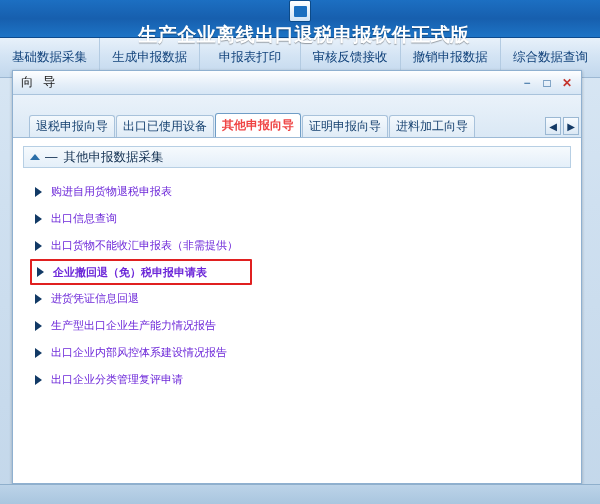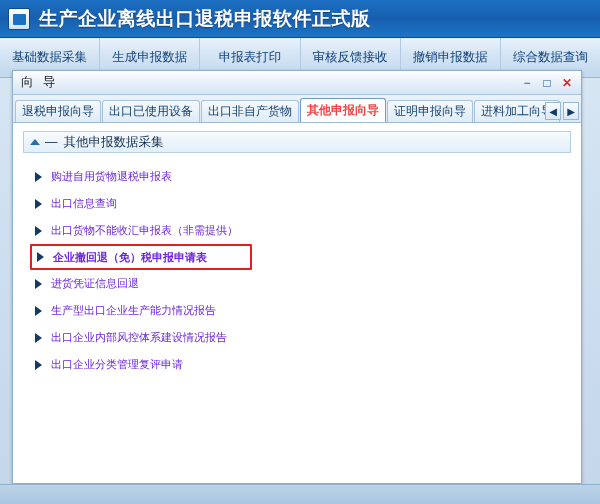--- a/index.html
+++ b/index.html
@@ -19,20 +19,21 @@
 
   
   .titlebar {
     position: relative;
     height: 38px;
     background: linear-gradient(180deg,#1c6fc2 0%,#175fae 50%,#1d74c6 100%);
     display: flex;
     align-items: center;
     padding-left: 8px;
     border-bottom: 1px solid #0d4b8e;
+    flex-direction: column;
   }
   .app-icon {
     width: 22px; height: 22px;
     background: linear-gradient(180deg,#ffffff 0%,#cfe3f6 100%);
     border: 1px solid #0c4a88;
     border-radius: 2px;
     position: relative;
     flex: 0 0 auto;
     margin-right: 9px;
   }
@@ -106,26 +107,26 @@
     width: 14px; height: 14px;
     display: flex; align-items: center; justify-content: center;
     font-size: 12px; line-height: 1;
     color: #11528f;
     cursor: default;
   }
   .win-btn.close { color: #c4342c; font-weight: bold; }
 
   
   .tabstrip {
-    height: 28px;
+    height: 43px;
     background: linear-gradient(180deg,#eaf2fa 0%, #dae8f5 100%);
     border-bottom: 1px solid #9dbad6;
     display: flex;
     align-items: flex-end;
-    padding-left: 2px;
+    padding-left: 16px;
     position: relative;
   }
   .tab {
     height: 22px;
     margin-right: 1px;
     padding: 0 6px;
     font-size: 12px;
     color: #15406f;
     background: linear-gradient(180deg,#f4f9fd 0%, #dfebf6 100%);
     border: 1px solid #a8c2db;
@@ -253,21 +254,20 @@
       <div class="win-btns">
         <div class="win-btn">−</div>
         <div class="win-btn">□</div>
         <div class="win-btn close">✕</div>
       </div>
     </div>
 
     <div class="tabstrip">
       <div class="tab">退税申报向导</div>
       <div class="tab">出口已使用设备</div>
-      <div class="tab">出口非自产货物</div>
       <div class="tab active">其他申报向导</div>
       <div class="tab">证明申报向导</div>
       <div class="tab">进料加工向导</div>
       <div class="tab-scrollers">
         <div class="tab-scroller">◀</div>
         <div class="tab-scroller">▶</div>
       </div>
     </div>
 
     <div class="panel-body">

